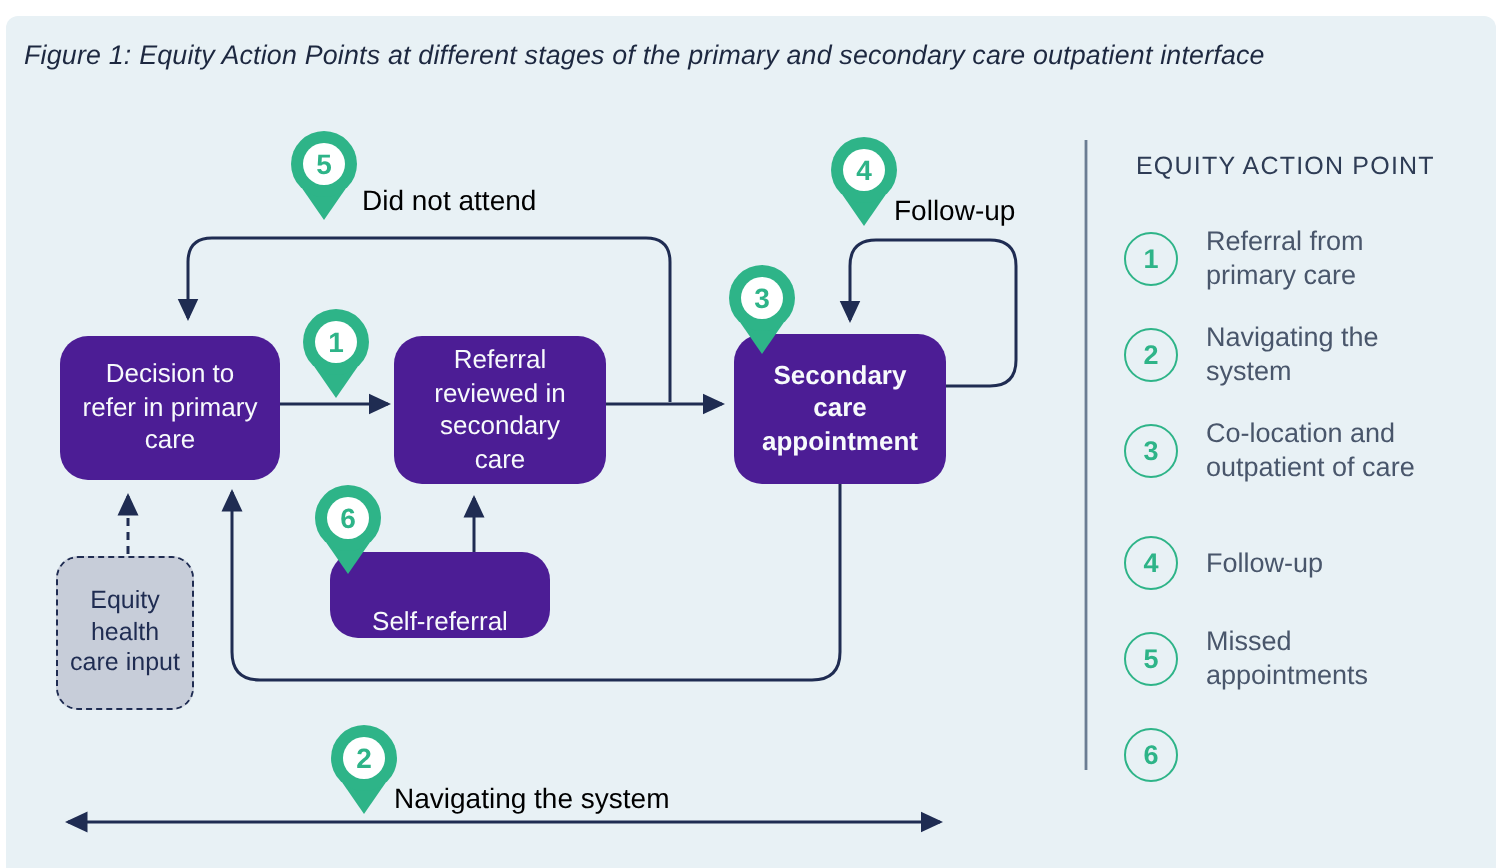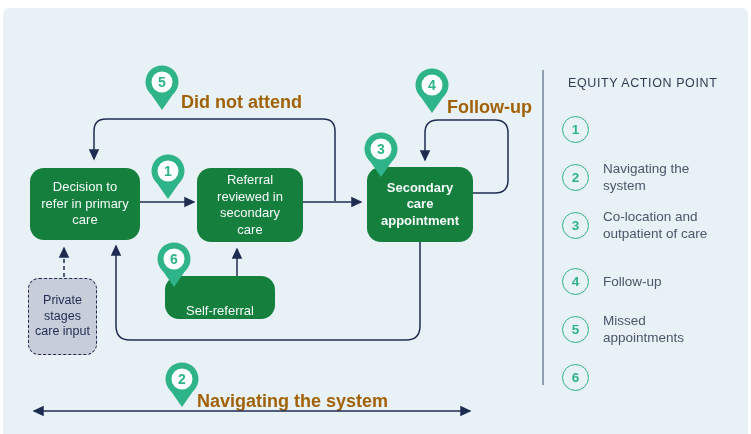--- a/index.html
+++ b/index.html
@@ -10,29 +10,29 @@
   #panel{
     position:absolute;left:3px;top:8px;right:3px;bottom:0;
     background:#e8f1f5;border-radius:6px 6px 0 0;
   }
   #figure-title{
     position:absolute;left:12px;top:20px;width:730px;
     font-size:13.4px;font-style:italic;color:#1d2840;letter-spacing:.1px;
   }
   .node{
     position:absolute;display:flex;align-items:center;justify-content:center;
-    background:#15803d;color:#f7fafc;border-radius:14px;
+    background:#4c1d95;color:#f7fafc;border-radius:14px;
     font-size:13px;line-height:1.27;text-align:center;
   }
   .node.private{
     background:#c7cdd9;color:#1f2c52;border:1.6px dashed #1f2c52;
     border-radius:11px;font-size:12.5px;line-height:1.24;
   }
   .edge-label{
-    position:absolute;font-size:18px;color:#a16207;white-space:nowrap;font-weight:bold;
+    position:absolute;font-size:14px;color:#000000;white-space:nowrap;
   }
   svg.overlay{position:absolute;left:0;top:0;pointer-events:none;}
   .flowline{fill:none;stroke:#1f2c52;stroke-width:1.5;}
   .dashed{stroke-dasharray:4 3;}
   .divider{stroke:#6b7d93;stroke-width:1.4;}
   .pin-body{fill:#2eb488;}
   .pin-inner{fill:#ffffff;}
   .pin-num{
     fill:#2eb488;font-size:14px;font-weight:bold;text-anchor:middle;
     font-family:"Liberation Sans",sans-serif;
@@ -52,47 +52,49 @@
   .legend-label{
     margin-left:14px;width:122px;font-size:13.5px;line-height:1.26;color:#49566b;
   }
 </style>
 </head>
 <body>
 
 <div id="stage">
   <div id="panel"></div>
 
+  <div id="figure-title">Figure 1: Equity Action Points at different stages of the primary and secondary care outpatient interface</div>
 
   <div class="node" style="left:30px;top:168px;width:110px;height:72px;padding:0 10px;box-sizing:border-box;">
     <span>Decision to refer in primary care</span>
   </div>
   <div class="node" style="left:197px;top:168px;width:106px;height:74px;padding:17px 13px;box-sizing:border-box;">
     <span>Referral reviewed in secondary care</span>
   </div>
   <div class="node" style="left:367px;top:167px;width:106px;height:75px;padding:0 10px;box-sizing:border-box;font-weight:bold;">
     <span>Secondary care appointment</span>
   </div>
   <div class="node" style="left:165px;top:276px;width:110px;height:43px;align-items:flex-end;">
     <span>Self-referral</span>
   </div>
   <div class="node private" style="left:28px;top:278px;width:69px;height:77px;padding:0 4px;box-sizing:border-box;">
-    <span>Private stages care input</span>
+    <span>Equity health care input</span>
   </div>
 
   <div class="edge-label" style="left:181px;top:92px;">Did not attend</div>
   <div class="edge-label" style="left:447px;top:97px;">Follow-up</div>
   <div class="edge-label" style="left:197px;top:391px;">Navigating the system</div>
 
   <div id="legend-title">EQUITY ACTION POINT</div>
 
   <div class="legend-row" style="top:112px;">
     <div class="legend-circle">
       <span>1</span>
     </div>
+    <div class="legend-label">Referral from primary care</div>
   </div>
   <div class="legend-row" style="top:160px;">
     <div class="legend-circle">
       <span>2</span>
     </div>
     <div class="legend-label">Navigating the system</div>
   </div>
   <div class="legend-row" style="top:208px;">
     <div class="legend-circle">
       <span>3</span>

